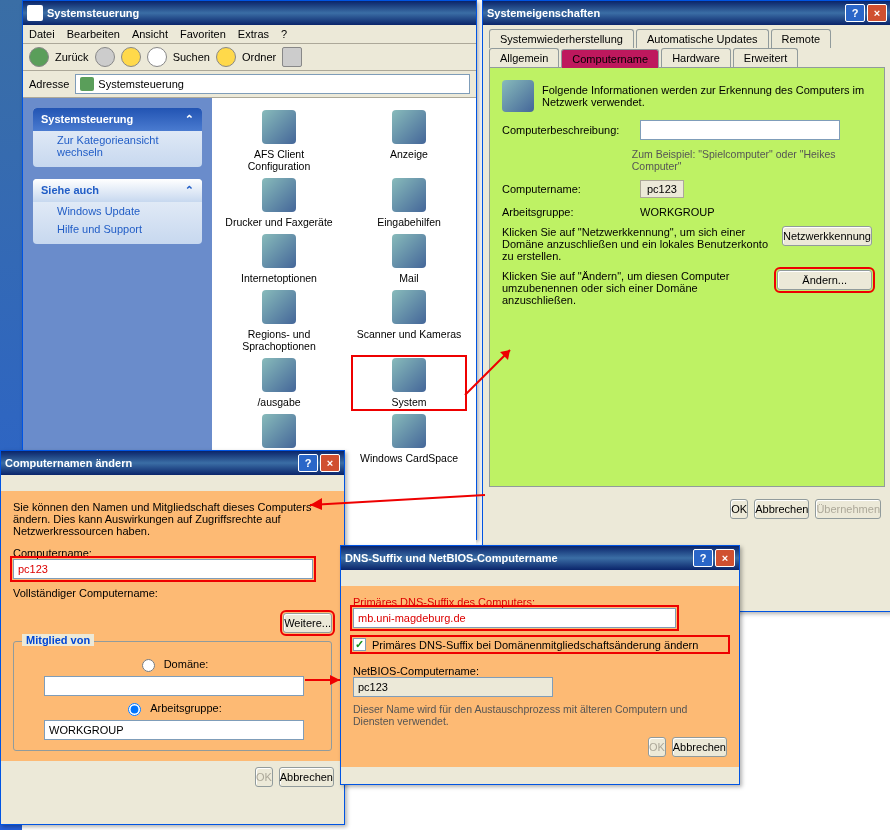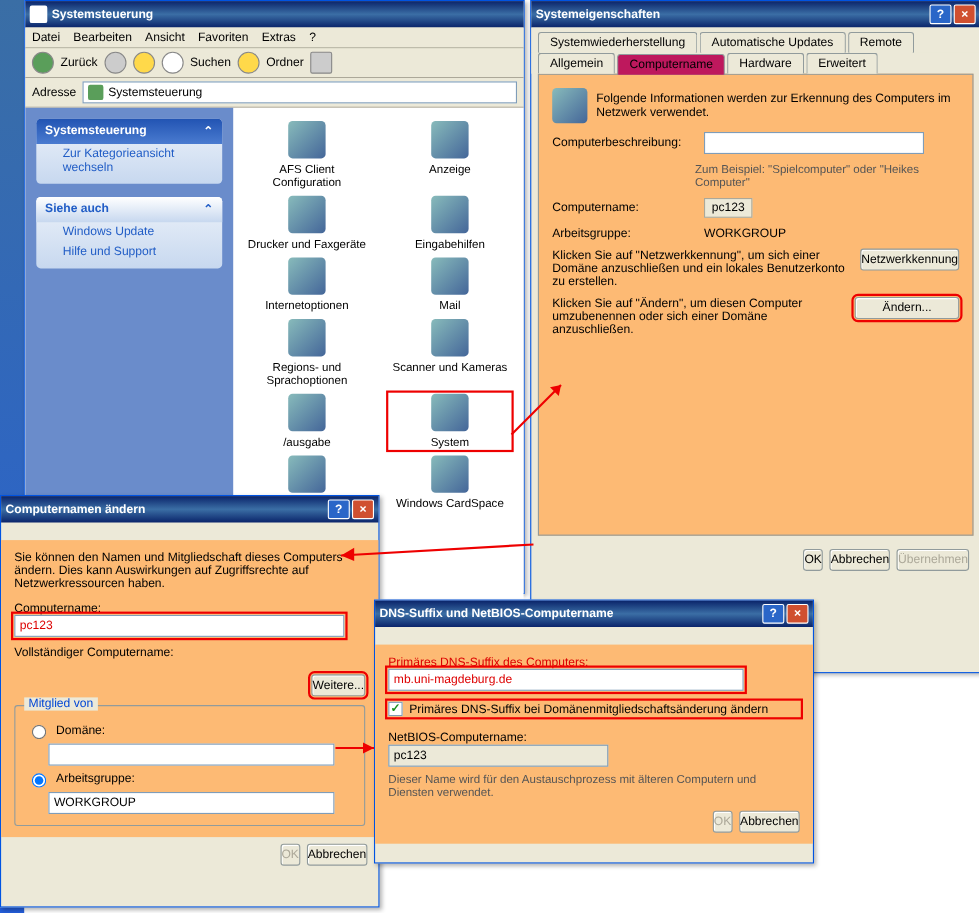--- a/index.html
+++ b/index.html
@@ -27,30 +27,30 @@
 .cp-panel-item { color: #215dc6; padding: 3px 8px 3px 24px; cursor: pointer; }
 .cp-icons { flex: 1; padding: 12px; display: grid; grid-template-columns: repeat(2, 110px); gap: 6px 20px; align-content: start; }
 .cp-icon { text-align: center; cursor: pointer; }
 .cp-icon-img { width: 34px; height: 34px; margin: 0 auto 4px; background: linear-gradient(135deg,#8bb,#469); border-radius: 4px; }
 .cp-icon-lbl { text-align: center; font-size: 10.5px; }
 .red-box { outline: 2px solid #e00; outline-offset: 1px; }
 .dlg-body { background: #fdba74; padding: 10px 12px; margin-top: 16px; }
 .tabstrip { display: flex; flex-wrap: wrap; gap: 0; padding: 4px 6px 0; background: #ece9d8; }
 .tab { background: #ece9d8; border: 1px solid #919b9c; border-bottom: none; padding: 3px 10px; margin-right: 2px; border-radius: 3px 3px 0 0; cursor: pointer; }
 .tab.active { background: #be185d; position: relative; top: 1px; }
-.tab-content { background: #fdba74; border: 1px solid #919b9c; margin: 0 6px 6px; padding: 12px; }
+.tab-content { background: #bef264; border: 1px solid #919b9c; margin: 0 6px 6px; padding: 12px; }
 .row { display: flex; align-items: center; margin-bottom: 8px; gap: 8px; }
 .lbl { width: 130px; }
 .field { border: 1px solid #7f9db9; background: #fff; height: 20px; padding: 2px 4px; flex: 0 0 200px; }
 .ro { background: #ece9d8; border: 1px solid #aca899; padding: 2px 6px; }
 .btn { background: #ece9d8; border: 1px solid #919b9c; border-radius: 3px; padding: 3px 0; cursor: pointer; box-shadow: inset 1px 1px #fff; }
 .btn:disabled, .btn.disabled { color: #aca899; }
 .groupbox { border: 1px solid #919b9c; border-radius: 3px; padding: 10px 10px 10px; margin-top: 8px; position: relative; }
-.groupbox .legend { position: absolute; top: -8px; left: 8px; background: #ece9d8; padding: 0 4px; color: #0046d5; }
-.radio { display: flex; align-items: center; gap: 6px; margin: 4px 0; }
+.groupbox .legend { position: absolute; top: -8px; left: 8px; background: #ece9d8; padding: 0 4px; color: #0046d5; font-weight: bold; }
+.radio { display: flex; align-items: center; gap: 6px; margin: 4px 0; justify-content: center; }
 .txtinput { border: 1px solid #7f9db9; background: #fff; height: 20px; padding: 2px 4px; width: 250px; }
 .chk { display: inline-block; width: 13px; height: 13px; border: 1px solid #7f9db9; background: #fff; text-align: center; line-height: 11px; color: #1a8f1a; font-weight: bold; }
 .arrow { position: absolute; pointer-events: none; }
 .dialog-btns { display: flex; justify-content: flex-end; gap: 6px; padding: 6px 10px; }
 .redtext { color: #d00; }
 .small-note { font-size: 10.5px; color: #555; }
 </style>
 </head>
 <body>
 

